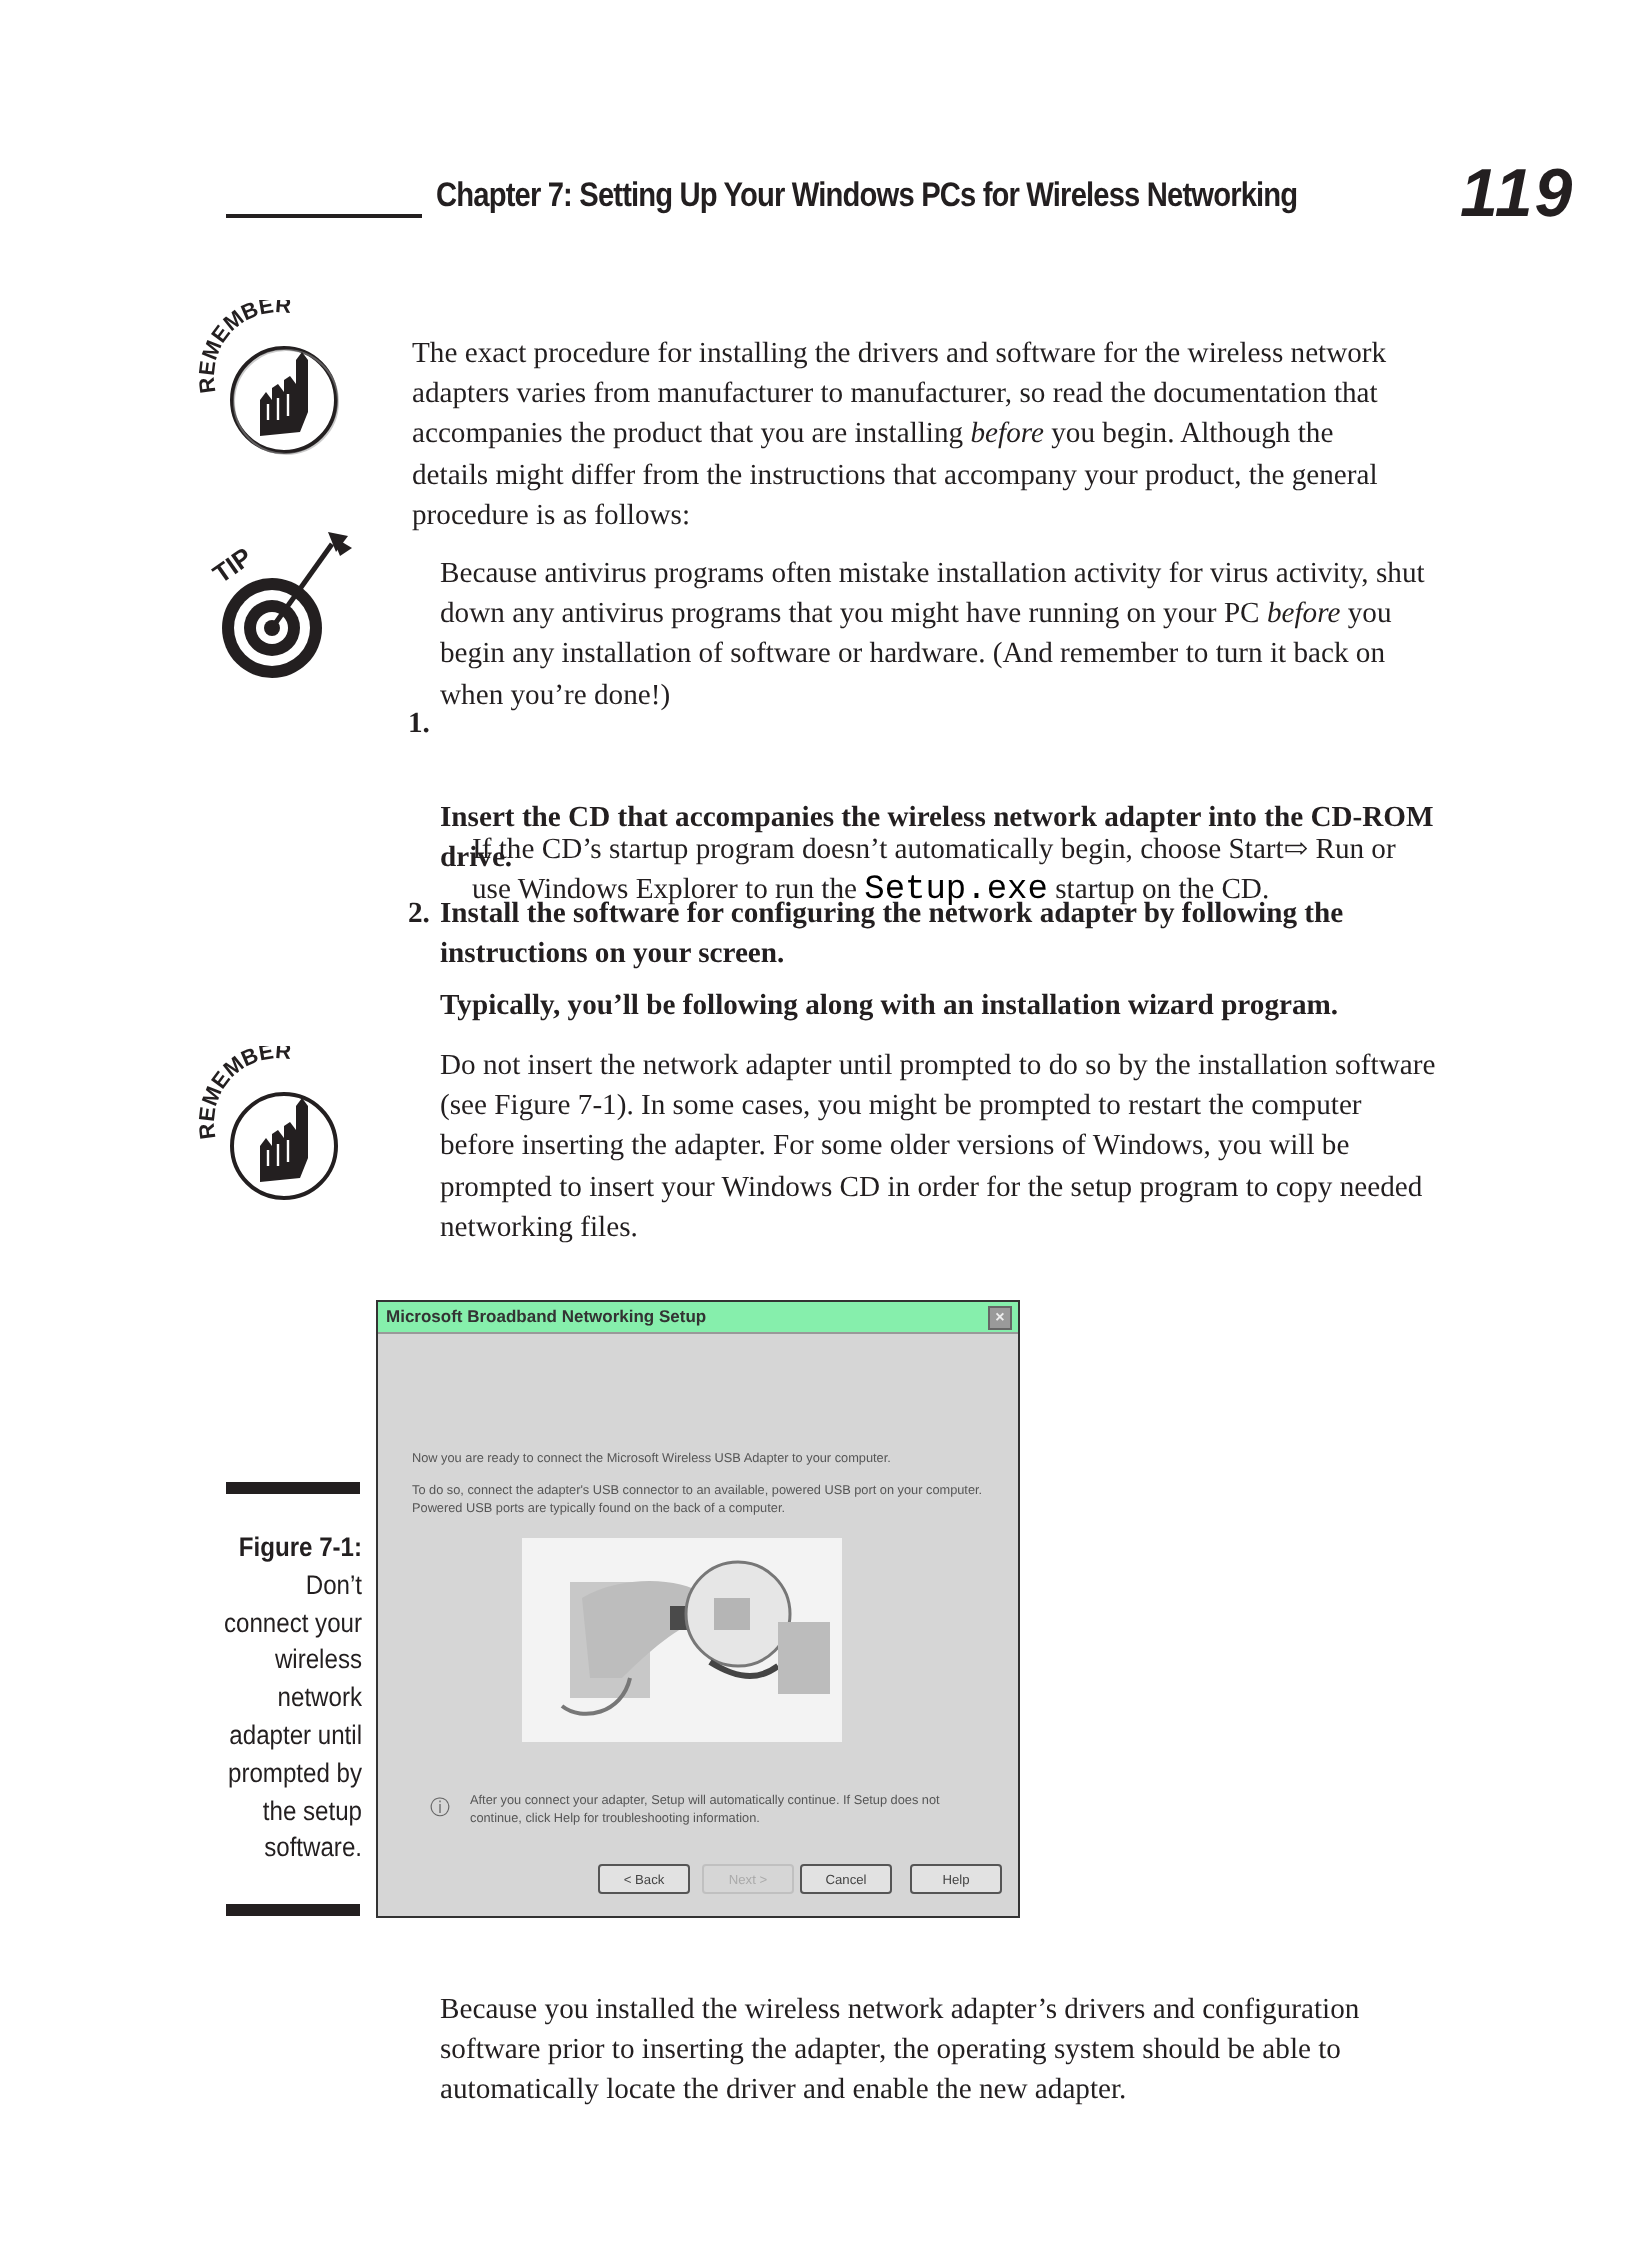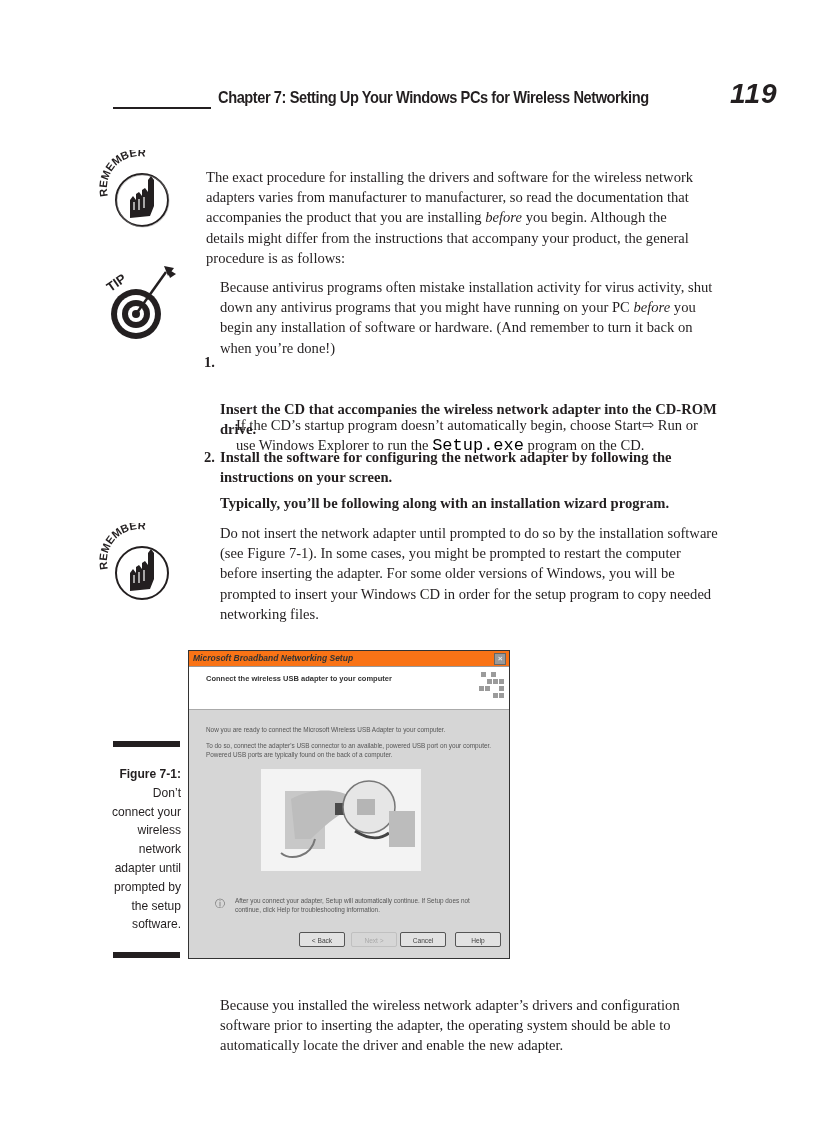--- a/index.html
+++ b/index.html
@@ -6,21 +6,21 @@
   body { width: 816px; height: 1123px; position: relative; overflow: hidden; color: #231f20;
          font-family: "Liberation Serif", "DejaVu Serif", serif; }
   .abs { position: absolute; }
 
   
   .hdr-rule { left: 113px; top: 107px; width: 98px; height: 2px; background: #231f20; }
   .hdr-title { left: 218px; top: 88px; font-family: "Liberation Sans", "DejaVu Sans", sans-serif;
                font-weight: bold; font-size: 17px; letter-spacing: -0.5px; transform: scaleX(0.86);
                transform-origin: left top; white-space: nowrap; }
   .hdr-page { left: 730px; top: 78px; font-family: "Liberation Sans", "DejaVu Sans", sans-serif;
-              font-weight: bold; font-style: italic; font-size: 28px; letter-spacing: 1px; }
+              font-weight: bold; font-style: italic; font-size: 34px; letter-spacing: 1px; }
 
   
   .para { font-size: 14.6px; line-height: 20.2px; }
   .para p { margin: 16px; }
   .step-head { font-weight: bold; font-size: 14.6px; line-height: 20.2px; }
   .mono { font-family: "Liberation Mono", "DejaVu Sans Mono", monospace; font-size: 17px; color: #000000; }
 
   
   .icon { width: 84px; height: 84px; }
 
@@ -28,23 +28,23 @@
   .cap-bar { left: 113px; width: 67px; height: 6px; background: #231f20; }
   .caption { left: 100px; top: 765px; width: 81px; text-align: right;
              font-family: "Liberation Sans", "DejaVu Sans", sans-serif; font-size: 13.4px; line-height: 18.8px;
              transform: scaleX(0.9); transform-origin: right top; }
   .caption b { font-weight: bold; }
 
   
   .dlg { left: 188px; top: 650px; width: 322px; height: 309px; background: #d6d6d6;
          border: 1px solid #333; box-sizing: border-box;
          font-family: "Liberation Sans", "DejaVu Sans", sans-serif; color: #333; }
-  .dlg-title { position: absolute; left: 0; top: 0; right: 0; height: 15px; background: #f97316;
+  .dlg-title { position: absolute; left: 0; top: 0; right: 0; height: 15px; background: #86efac;
                border-bottom: 1px solid #999; font-size: 8.5px; font-weight: bold; line-height: 15px;
-               padding-left: 4px; color: #333; font-style: italic; }
+               padding-left: 4px; color: #333; }
   .dlg-close { position: absolute; right: 3px; top: 2px; width: 10px; height: 10px; background: #9a9a9a;
                border: 1px solid #666; font-size: 8px; line-height: 9px; text-align: center; color: #eee; }
   .dlg-head { position: absolute; left: 0; top: 16px; right: 0; height: 42px; background: #ffffff;
               border-bottom: 1px solid #aaa; }
   .dlg-head-text { position: absolute; left: 17px; top: 7px; font-size: 7.5px; font-weight: bold; color: #333; }
   .logo { position: absolute; right: 6px; top: 5px; width: 24px; height: 32px; }
   .logo span { position: absolute; width: 5px; height: 5px; background: #9b9b9b; }
   .dlg-body1 { position: absolute; left: 17px; top: 74px; width: 296px; font-size: 6.4px; color: #555; line-height: 9px; }
   .dlg-body2 { position: absolute; left: 17px; top: 90px; width: 296px; font-size: 6.4px; color: #555; line-height: 9px; }
   .illus { position: absolute; left: 72px; top: 118px; width: 160px; height: 102px; background: #f3f3f3; }
@@ -93,21 +93,21 @@
   </svg>
 </div>
 
 <div class="abs para" style="left:204px; top:261px; width:530px;">
   <p><span>Because antivirus programs often mistake installation activity for virus activity, shut down any antivirus programs that you might have running on your PC </span><em>before</em><span> you begin any installation of software or hardware. (And remember to turn it back on when you’re done!)</span></p>
 </div>
 
 <div class="abs step-head" style="left:204px; top:352px;">1.</div>
 <div class="abs step-head" style="left:220px; top:352px; width:500px;margin-top:47px;">Insert the CD that accompanies the wireless network adapter into the CD-ROM drive.</div>
 <div class="abs para" style="left:220px; top:399px; width:500px;">
-  <p><span>If the CD’s startup program doesn’t automatically begin, choose Start⇨ Run or use Windows Explorer to run the </span><span class="mono">Setup.exe</span><span> program on the CD.</span></p>
+  <p><span>If the CD’s startup program doesn’t automatically begin, choose Start⇨ Run or use Windows Explorer to run the </span><span class="mono">Setup.exe</span><span> startup on the CD.</span></p>
 </div>
 
 <div class="abs step-head" style="left:204px; top:447px;">2.</div>
 <div class="abs step-head" style="left:220px; top:447px; width:500px;">Install the software for configuring the network adapter by following the instructions on your screen.</div>
 <div class="abs para" style="left:220px; top:493px; width:500px;font-weight:bold;">Typically, you’ll be following along with an installation wizard program.</div>
 
 <div class="abs icon" style="left:98px; top:523px;">
   <svg width="84" height="84" viewBox="0 0 84 84">
     <defs>
         <path id="arc2" d="M10,46 A32,32 0 0 1 62,14"></path>
@@ -126,35 +126,20 @@
   <b>Figure 7-1:</b><br>
   <span>Don’t connect your wireless network adapter until prompted by the setup software.</span>
 </div>
 <div class="abs cap-bar" style="top:952px;"></div>
 
 <div class="abs dlg">
   <div class="dlg-title">
     <span>Microsoft Broadband Networking Setup</span>
     <div class="dlg-close">×</div>
   </div>
-  <div class="dlg-head">
-    <div class="dlg-head-text">Connect the wireless USB adapter to your computer</div>
-    <div class="logo">
-      <span style="left:2px; top:0;"></span>
-        <span style="left:12px; top:0;"></span>
-      <span style="left:8px; top:7px;"></span>
-        <span style="left:14px; top:7px;"></span>
-        <span style="left:20px; top:7px;"></span>
-      <span style="left:0; top:14px;"></span>
-        <span style="left:6px; top:14px;"></span>
-        <span style="left:20px; top:14px;"></span>
-      <span style="left:14px; top:21px;"></span>
-        <span style="left:20px; top:21px;"></span>
-    </div>
-  </div>
   <div class="dlg-body1">Now you are ready to connect the Microsoft Wireless USB Adapter to your computer.</div>
   <div class="dlg-body2">To do so, connect the adapter's USB connector to an available, powered USB port on your computer. Powered USB ports are typically found on the back of a computer.</div>
   <div class="illus">
     <svg width="160" height="102" viewBox="0 0 160 102">
       <rect x="24" y="22" width="40" height="58" fill="#c8c8c8"></rect>
       <path d="M30,30 C50,18 80,20 90,28 L90,40 C75,46 60,60 50,70 L34,70 Z" fill="#bdbdbd"></path>
       <rect x="74" y="34" width="28" height="12" fill="#4a4a4a"></rect>
       <circle cx="108" cy="38" r="26" fill="#e6e6e6" stroke="#777" stroke-width="1.5"></circle>
       <rect x="96" y="30" width="18" height="16" fill="#b5b5b5"></rect>
       <path d="M94,62 C110,72 120,70 128,64" stroke="#444" stroke-width="3" fill="none"></path>

